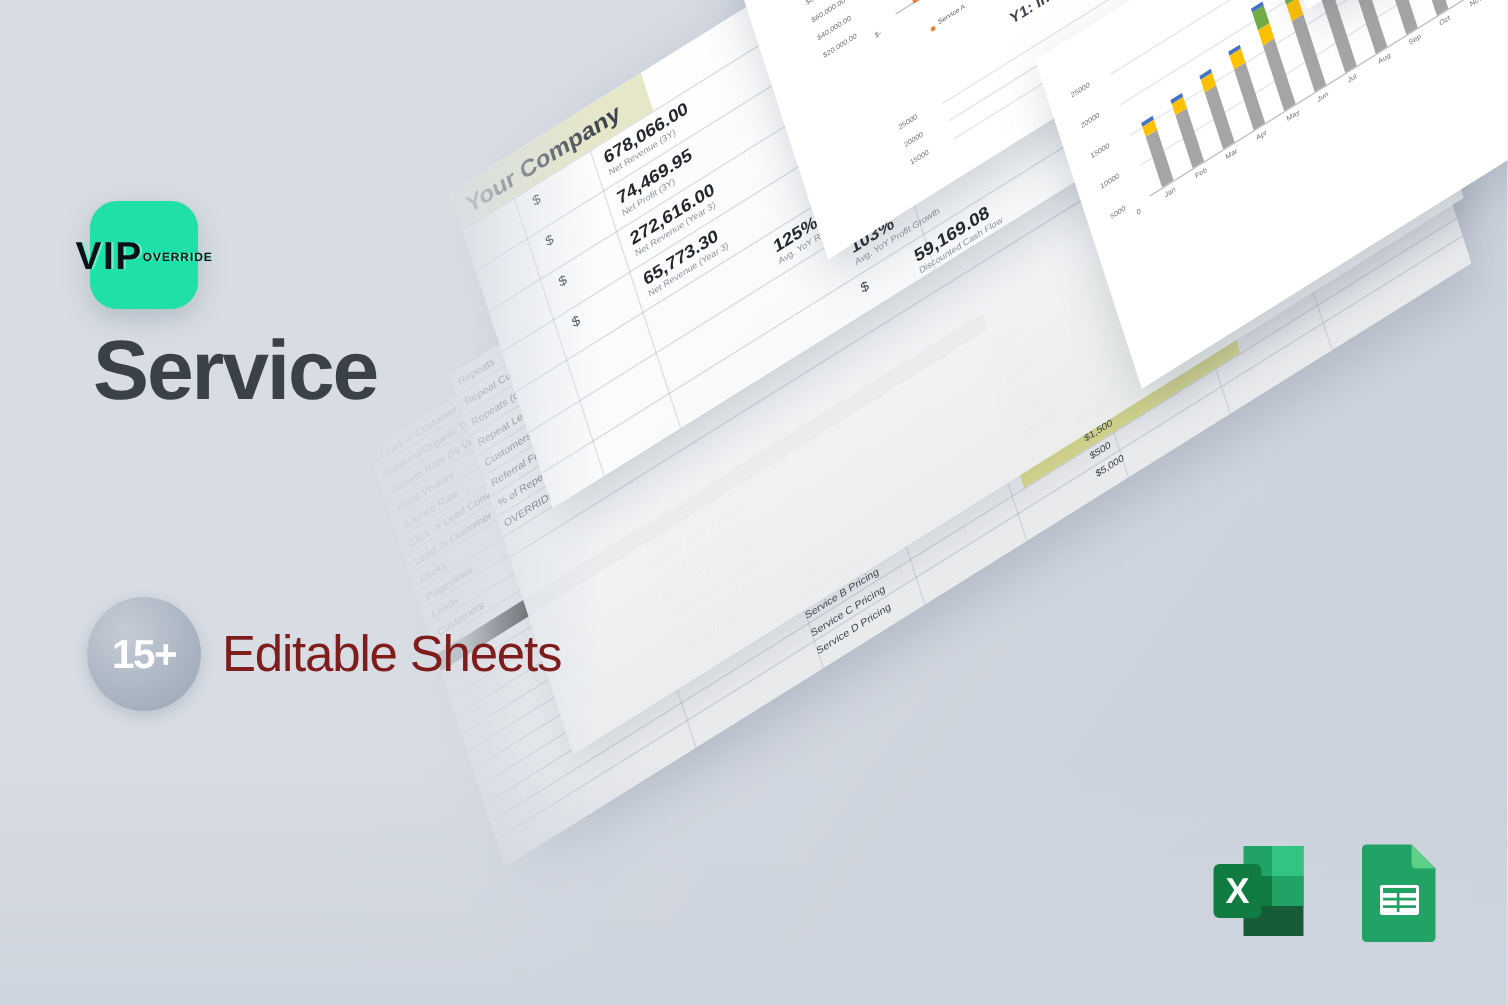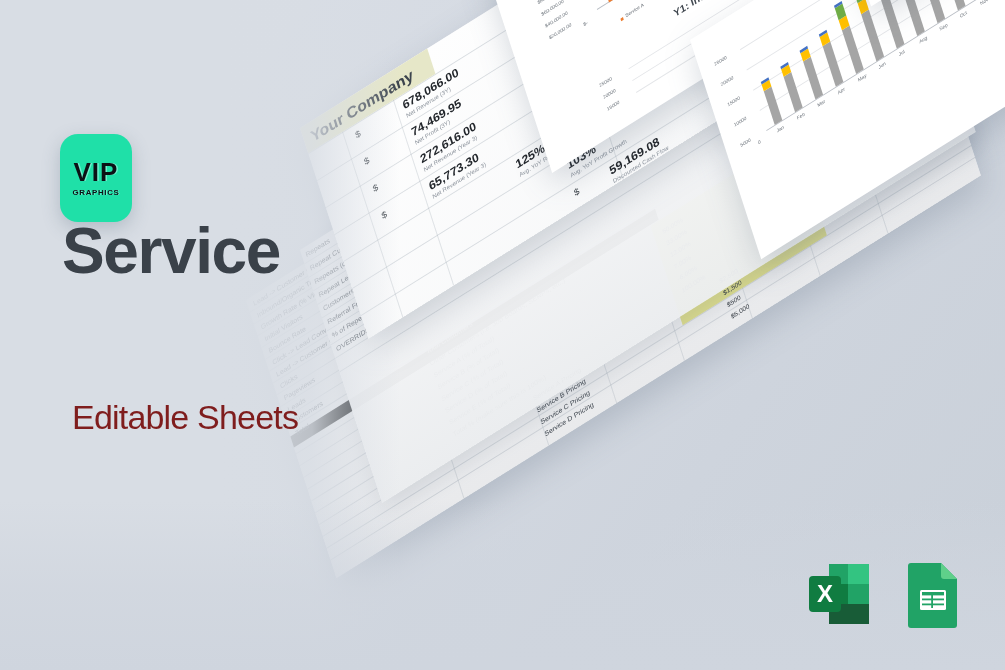--- a/index.html
+++ b/index.html
@@ -6,38 +6,38 @@
   html,body { width:1005px; height:670px; overflow:hidden; }
   body {
     font-family:"Liberation Sans", sans-serif;
     background: linear-gradient(125deg,#dbe0e7 0%,#d6dbe3 35%,#ced4dd 70%,#c9d0d9 100%);
     position:relative;
   }
   .stage { position:absolute; inset:0; overflow:hidden; }
 
   
   .logo {
-    position:absolute; left:60px; top:134px; width:72px; height:88px;
+    position:absolute; left:60px; top:134px; width:72px; height:72px;
     border-radius:18px; background:#1fe0a8;
     box-shadow:0 6px 18px rgba(80,100,120,.28);
-    display:flex; flex-direction:column; align-items:center; justify-content:center;
+    display:flex; flex-direction:row; align-items:center; justify-content:center;
   }
   .logo .vip {
     font-weight:bold; font-size:26px; letter-spacing:1px; color:#0c1116;
     line-height:1; text-shadow:1.5px 0 0 #6ff0cd;
     font-family:"Liberation Sans", sans-serif;
   }
   .logo .gr {
     font-weight:bold; font-size:8px; letter-spacing:.6px; color:#0c1116;
     margin-top:3px; text-shadow:1px 0 0 #6ff0cd;
   }
 
   .headline {
     position:absolute; left:62px; top:218px; width:430px;
-    color:#3a4149; font-size:64px; line-height:1.04; letter-spacing:-1.4px;
+    color:#3a4149; font-size:56px; line-height:1.04; letter-spacing:-1.4px;
   }
   .headline .l1 { font-weight:bold; display:block; }
   .headline .l2 { font-weight:bold; display:block; }
   .headline .l3 { font-weight:normal; display:block; color:#444b53; }
 
   .badge-row { position:absolute; left:58px; top:398px; display:flex; align-items:center; }
   .badge {
     width:76px; height:76px; border-radius:50%;
     background:radial-gradient(circle at 35% 30%,#c6ccd6 0%,#aab4c2 60%,#9aa5b4 100%);
     display:flex; align-items:center; justify-content:center;
@@ -413,28 +413,29 @@
       
     </div>
 
   </div>
 
   <div class="scrim-left"></div>
   <div class="scrim-bottom"></div>
 
   <div class="logo">
     <div class="vip">VIP</div>
-    <div class="gr">GRAPHICS</div>
+    <div class="gr">OVERRIDE</div>
   </div>
 
   <div class="headline">
     <span class="l1">Service</span>
   </div>
 
   <div class="badge-row">
+    <div class="badge">15+</div>
     <div class="badge-text">Editable Sheets</div>
   </div>
 
   <div class="icons">
     <div class="ic">
       <svg viewBox="0 0 72 72" width="72" height="72">
         <rect x="26" y="6" width="40" height="20" fill="#21a366"></rect>
         <rect x="26" y="26" width="40" height="20" fill="#107c41"></rect>
         <rect x="26" y="46" width="40" height="20" fill="#185c37"></rect>
         <rect x="45" y="6" width="21" height="20" fill="#33c481"></rect>

